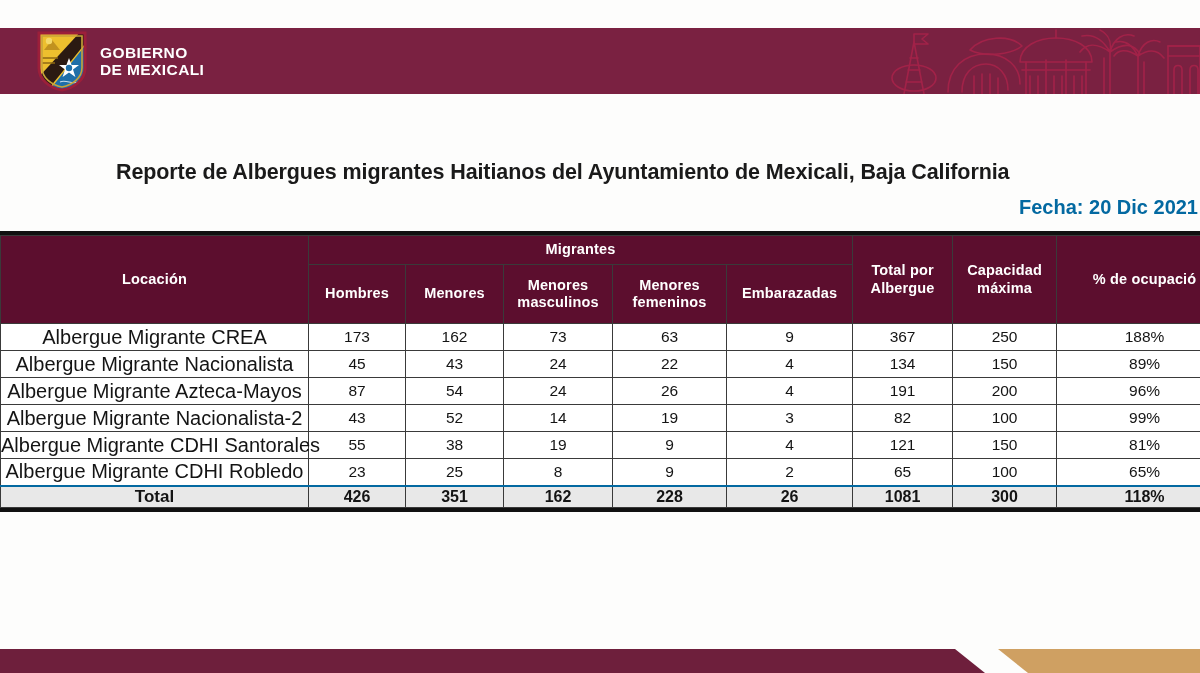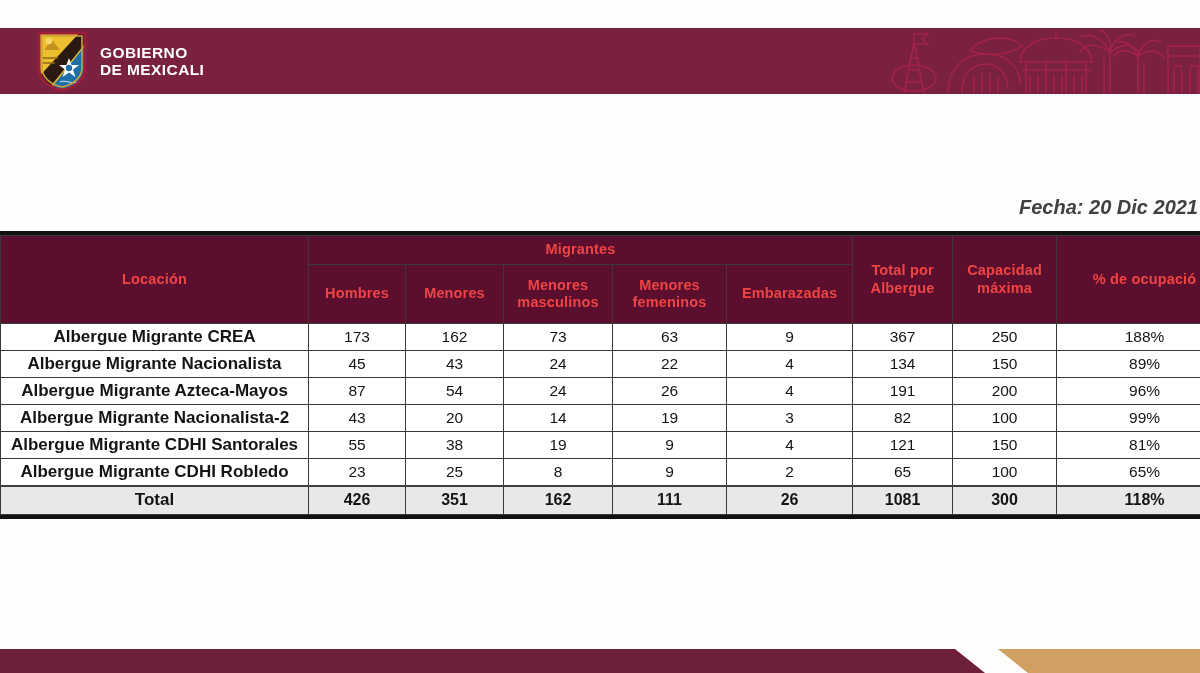--- a/index.html
+++ b/index.html
@@ -70,23 +70,22 @@
     color: #1a1a1a;
     letter-spacing: -0.1px;
     white-space: nowrap;
   }
 
   .datestamp {
     position: absolute;
     right: 2px; top: 196px;
     font-size: 20px;
     font-weight: bold;
-    color: #404040;
+    color: #0369a1;
     white-space: nowrap;
-    font-style: italic;
   }
 
   
   .table-wrap {
     position: absolute;
     left: 0; top: 231px;
     width: 1232px;
     border-top: 4px solid #111;
     border-bottom: 4px solid #111;
   }
@@ -101,21 +100,21 @@
   table.report th,
   table.report td {
     border: 1px solid #3a3a3a;
     padding: 0;
     text-align: center;
     vertical-align: middle;
   }
 
   thead th {
     background: #5c0e2e;
-    color: #ef4444;
+    color: #ffffff;
     font-size: 14.5px;
     font-weight: bold;
     line-height: 1.18;
     letter-spacing: 0.15px;
     border-color: #8a5068;
   }
 
   th.h-loc { height: 88px; }
   th.h-mig { height: 29px; }
   th.h-sub { height: 59px; padding: 0 2px; }
@@ -124,32 +123,31 @@
 
   tbody td {
     height: 27px;
     font-size: 15.5px;
     color: #141414;
     background: #ffffff;
   }
 
   td.loc {
     text-align: center;
-    font-size: 17px;
+    font-size: 20px;
     padding: 0 6px;
     white-space: nowrap;
-    font-weight: bold;
   }
 
   tr.total-row td {
     background: #e8e8e8;
     font-weight: bold;
     font-size: 16px;
-    height: 29px;
-    border-top: 2px solid #404040;
+    height: 21px;
+    border-top: 2px solid #0369a1;
   }
 
   tr.total-row td.loc { font-size: 17px; }
 
   
   .footer {
     position: absolute;
     left: 0; bottom: 0;
     width: 1200px;
     height: 24px;
@@ -246,20 +244,21 @@
 
           <path d="M3 3 H49 V38 C49 50 38 58 26 60 C14 58 3 50 3 38 Z" fill="none" stroke="#9c1f3a" stroke-width="3"></path>
           <path d="M6 6 H46 V37.5 C46 48 36.5 55 26 57 C15.5 55 6 48 6 37.5 Z" fill="none" stroke="#c8a33a" stroke-width="1.6"></path>
         </svg>
       </span>
       <span class="brand-text">GOBIERNO
 DE MEXICALI</span>
     </div>
   </div>
 
+  <div class="title">Reporte de Albergues migrantes Haitianos del Ayuntamiento de Mexicali, Baja California</div>
 
   <div class="datestamp">Fecha: 20 Dic 2021</div>
 
   <div class="table-wrap">
     <table class="report">
       <colgroup>
         <col style="width:308px">
         <col style="width:97px">
         <col style="width:98px">
         <col style="width:109px">
@@ -317,21 +316,21 @@
           <td>24</td>
           <td>26</td>
           <td>4</td>
           <td>191</td>
           <td>200</td>
           <td>96%</td>
         </tr>
         <tr>
           <td class="loc">Albergue Migrante Nacionalista-2</td>
           <td>43</td>
-          <td>20</td>
+          <td>52</td>
           <td>14</td>
           <td>19</td>
           <td>3</td>
           <td>82</td>
           <td>100</td>
           <td>99%</td>
         </tr>
         <tr>
           <td class="loc">Albergue Migrante CDHI Santorales</td>
           <td>55</td>
@@ -352,21 +351,21 @@
           <td>2</td>
           <td>65</td>
           <td>100</td>
           <td>65%</td>
         </tr>
         <tr class="total-row">
           <td class="loc">Total</td>
           <td>426</td>
           <td>351</td>
           <td>162</td>
-          <td>111</td>
+          <td>228</td>
           <td>26</td>
           <td>1081</td>
           <td>300</td>
           <td>118%</td>
         </tr>
       </tbody>
     </table>
   </div>
 
   <div class="footer">

